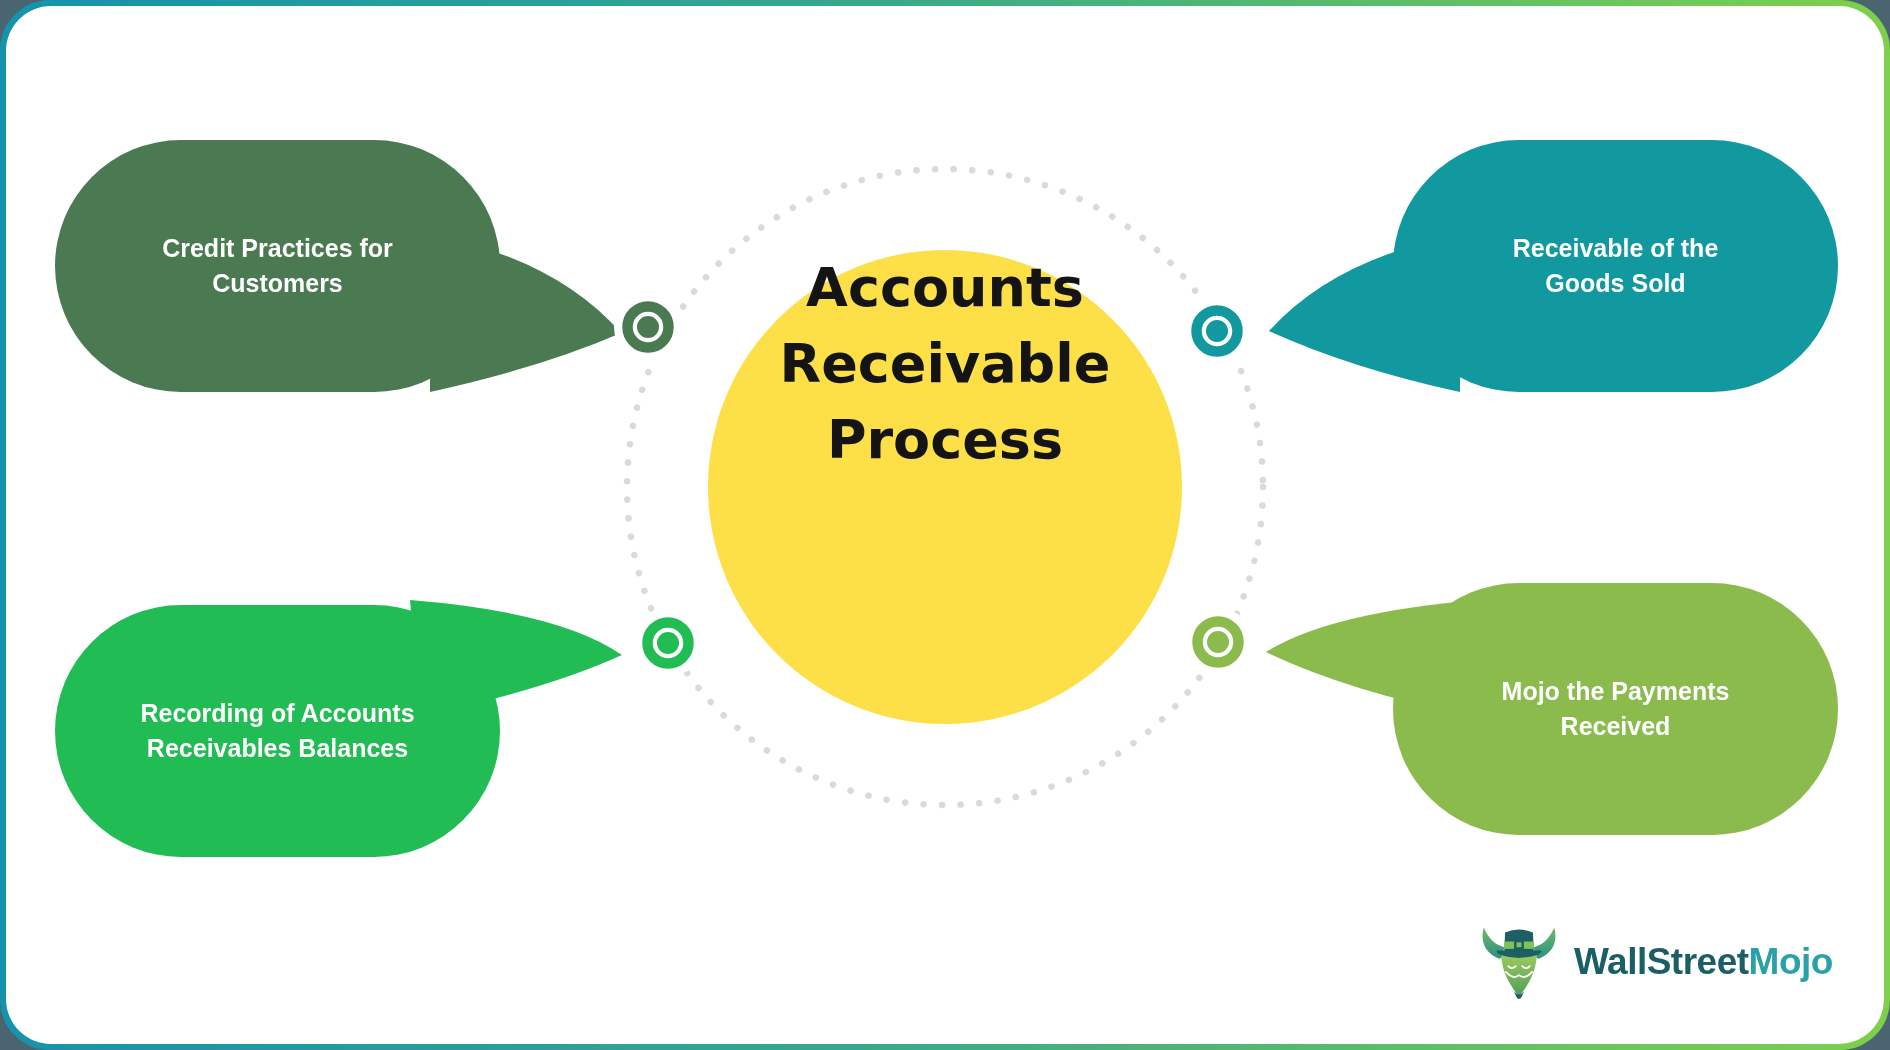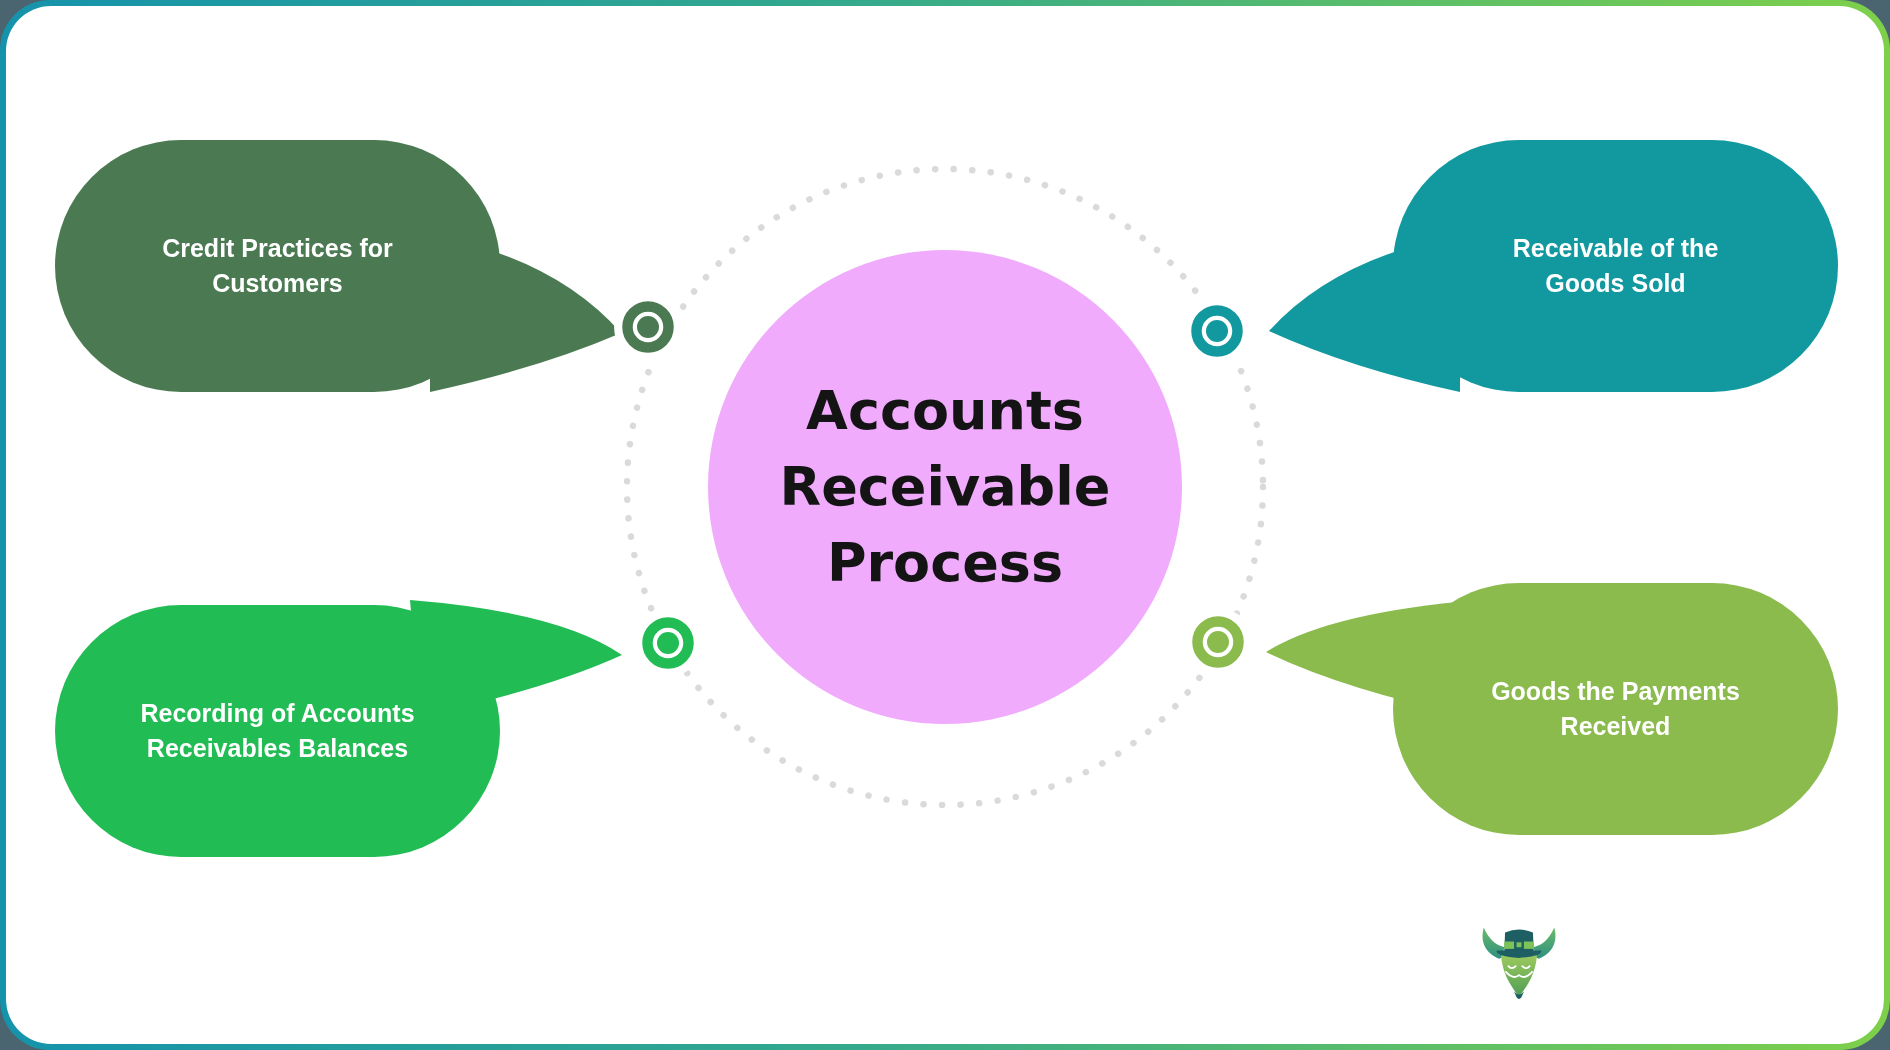--- a/index.html
+++ b/index.html
@@ -31,22 +31,22 @@
     white-space:pre-line;
     padding:0 12px;box-sizing:border-box;
   }
   .bubble.tl{left:55px;top:140px;background:#4b7a52;}
   .bubble.tr{left:1393px;top:140px;background:#12999f;}
   .bubble.bl{left:55px;top:583px;background:#22bc55;margin-top:22px;}
   .bubble.br{left:1393px;top:583px;background:#8bbb4d;}
   .center-circle{
     position:absolute;left:708px;top:250px;
     width:474px;height:474px;border-radius:50%;
-    background:#f0abfc;
-    display:flex;align-items:center;justify-content:center;
+    background:#fde047;
+    display:flex;align-items:flex-start;justify-content:center;
   }
   .center-label{
     font-family:"DejaVu Sans","Liberation Sans",sans-serif;
     font-weight:700;font-size:54px;line-height:76px;
     color:#141414;text-align:center;white-space:pre-line;
   }
   .logo{
     position:absolute;left:1478px;top:922px;
     display:flex;align-items:center;gap:14px;
   }
@@ -100,21 +100,21 @@
 </div>
 <div class="bubble tr">
   <span>Receivable of the
 Goods Sold</span>
 </div>
 <div class="bubble bl">
   <span>Recording of Accounts
 Receivables Balances</span>
 </div>
 <div class="bubble br">
-  <span>Goods the Payments
+  <span>Mojo the Payments
 Received</span>
 </div>
 
 <div class="center-circle">
   <div class="center-label">Accounts
 Receivable
 Process</div>
 </div>
 
 <div class="logo">
@@ -143,13 +143,16 @@
 
     <path d="M23 34 L77 34 Q79 41 50 43 Q21 41 23 34 Z" fill="#1d5f63"></path>
 
     <path d="M37 53 Q41 58 46 53" fill="none" stroke="#ffffff" stroke-width="2.2" stroke-linecap="round"></path>
     <path d="M63 53 Q59 58 54 53" fill="none" stroke="#ffffff" stroke-width="2.2" stroke-linecap="round"></path>
 
     <path d="M34 60 Q43 70 50 64 Q57 70 66 60" fill="none" stroke="#ffffff" stroke-width="2.2" stroke-linecap="round"></path>
 
     <path d="M44 84 Q50 91 56 84 L53 91 Q50 95 47 91 Z" fill="#1d5f63"></path>
   </svg>
+  <div class="logo-text">
+    <span class="p1">WallStreet</span><span class="p2">Mojo</span>
+  </div>
 </div>
 
 </body></html>

